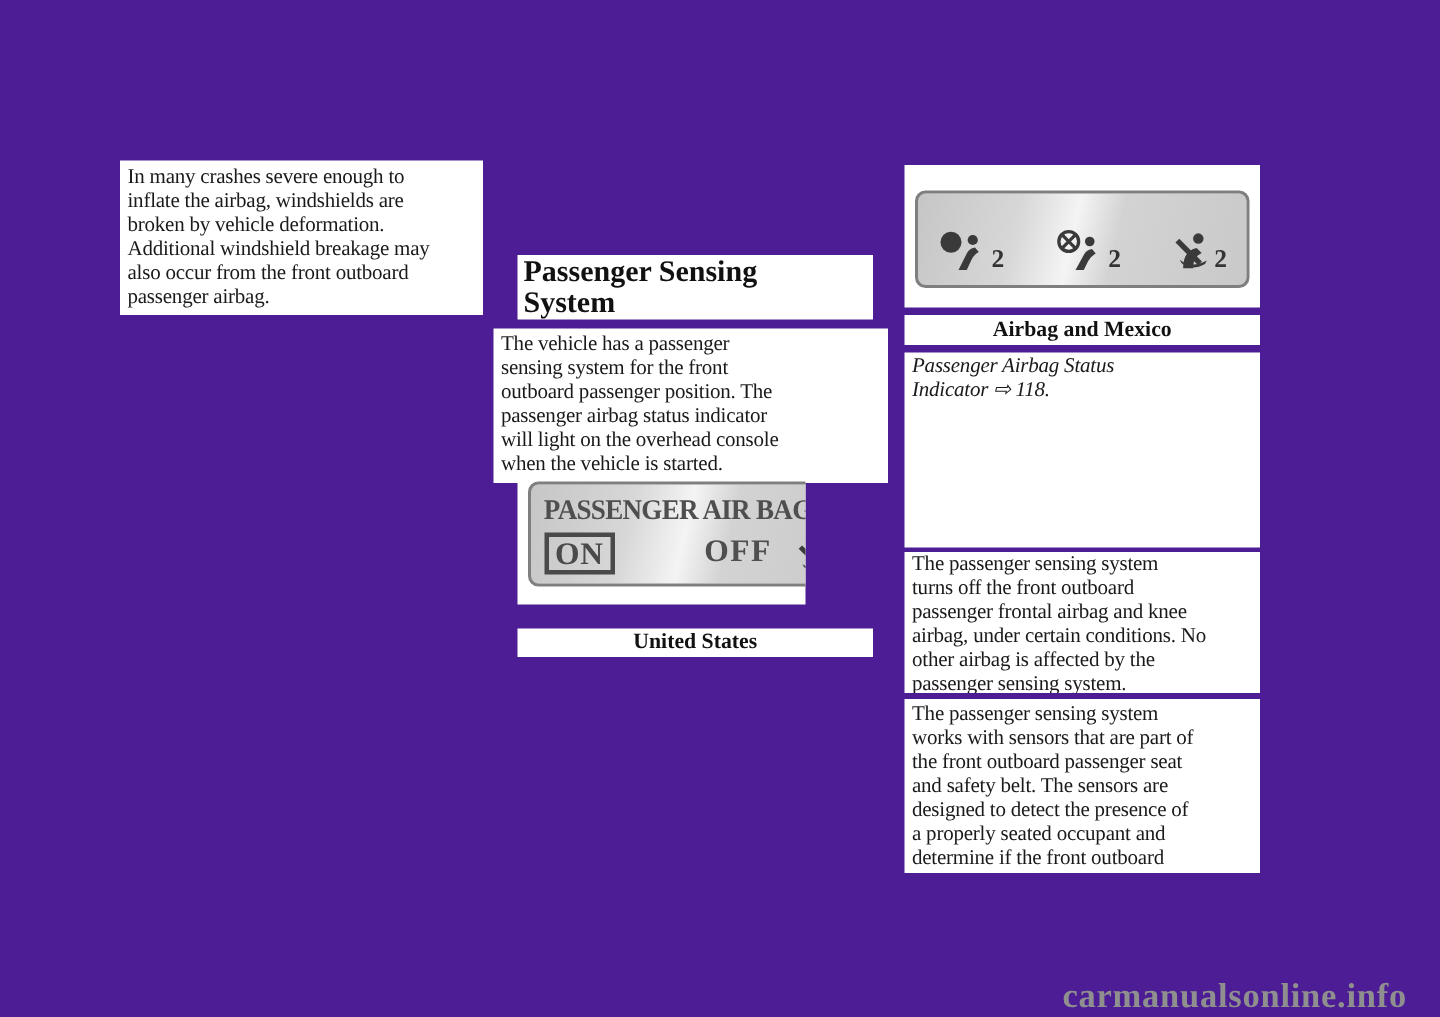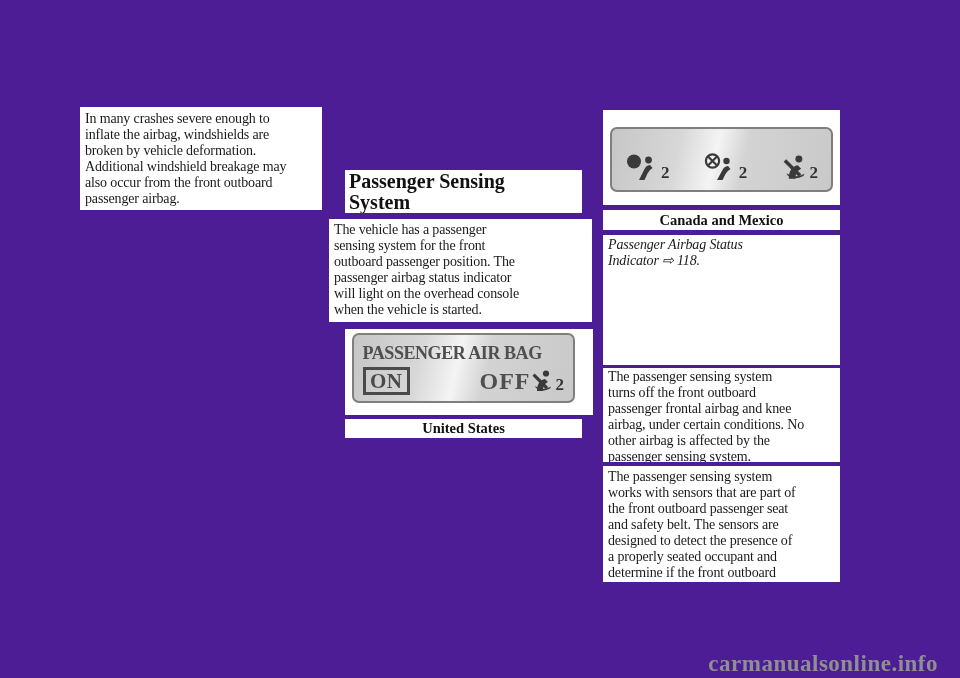--- a/index.html
+++ b/index.html
@@ -21,26 +21,26 @@
   .caption span{font-size:14.5px;font-weight:bold;color:#111;}
   
   .panel{
     position:absolute;box-sizing:border-box;border:2px solid #7f7f7f;border-radius:7px;
     background:linear-gradient(103deg,#c6c6c6 0%,#d7d7d7 30%,#f4f4f4 47%,#d3d3d3 60%,#c9c9c9 100%);
   }
   .lcd-title{
     padding:7px 0 0 9px;font-size:19px;font-weight:700;color:#4f4f4f;
     letter-spacing:-0.5px;transform:scaleX(0.95);transform-origin:left;white-space:nowrap;
   }
-  .lcd-row{display:flex;align-items:center;padding:3px 9px 0 9px;}
+  .lcd-row{display:flex;padding:3px 9px 0 9px;}
   .on-box{
     display:inline-block;border:3px solid #4a4a4a;padding:0 4px;line-height:1.05;
     font-size:21px;font-weight:700;color:#4a4a4a;letter-spacing:0.5px;
   }
-  .off-label{margin-left:auto;font-size:24px;font-weight:700;color:#4f4f4f;letter-spacing:1px;}
+  .off-label{margin-left:auto;margin-right:16px;font-size:21px;font-weight:700;color:#4f4f4f;letter-spacing:1px;}
   .icon-cluster{display:inline-flex;align-items:flex-end;}
   .cnt{font-size:17px;font-weight:600;color:#333;line-height:1;margin-left:1px;}
   .ca-row{position:absolute;left:0;top:0;right:0;bottom:0;display:flex;justify-content:space-between;align-items:flex-end;padding:12px 13px 9px 14px;box-sizing:border-box;}
   .glyph{fill:#3a3a3a;stroke:none;}
   .watermark{
     position:absolute;right:22px;bottom:1px;font-size:23px;font-weight:600;
     color:#8f8f8f;letter-spacing:0.5px;
   }
 </style>
 </head>
@@ -64,21 +64,21 @@
 
   <section class="wbox" style="left:329px;top:219px;width:263px;height:103px">
     <p class="body">The vehicle has a passenger
 sensing system for the front
 outboard passenger position. The
 passenger airbag status indicator
 will light on the overhead console
 when the vehicle is started.</p>
   </section>
 
-  <section class="wbox" style="left:345px;top:329px;width:248px;height:86px">
+  <section class="wbox" style="left:345px;top:317px;width:192px;height:86px">
     <div class="panel" style="left:7px;top:4px;width:223px;height:70px">
       <div class="lcd-title">PASSENGER AIR BAG</div>
       <div class="lcd-row">
         <span class="on-box">ON</span>
         <span class="off-label">OFF</span>
         <span class="icon-cluster">
           <svg class="glyph" width="24" height="24" viewBox="0 0 24 24">
             <circle cx="15" cy="4.5" r="3.1"></circle>
             <path d="M6 22 C6 15 9 11 14 10 L17 13 C13 15 12 18 12 22 Z"></path>
             <rect x="2.5" y="4.5" width="19" height="3.2" transform="rotate(45 3 6)"></rect>
@@ -122,21 +122,21 @@
             <rect x="2.5" y="4.5" width="19" height="3.2" transform="rotate(45 3 6)"></rect>
             <path d="M4 17 Q11 22.5 20 17.5 L19 19.5 Q11 24 5 19 Z"></path>
           </svg>
           <span class="cnt">2</span>
         </span>
       </div>
     </div>
   </section>
 
   <section class="wbox caption" style="left:603px;top:210px;width:237px;height:20px">
-    <span>Canada and Mexico</span>
+    <span>Airbag and Mexico</span>
   </section>
 
   <section class="wbox" style="left:603px;top:235px;width:237px;height:130px">
     <p class="body" style="padding-top:2px"><span class="ital">Passenger Airbag Status
 Indicator</span><span class="ital"> ⇨ 118.</span></p>
   </section>
 
   <section class="wbox" style="left:603px;top:368px;width:237px;height:94px">
     <p class="body" style="padding-top:1px">The passenger sensing system
 turns off the front outboard

